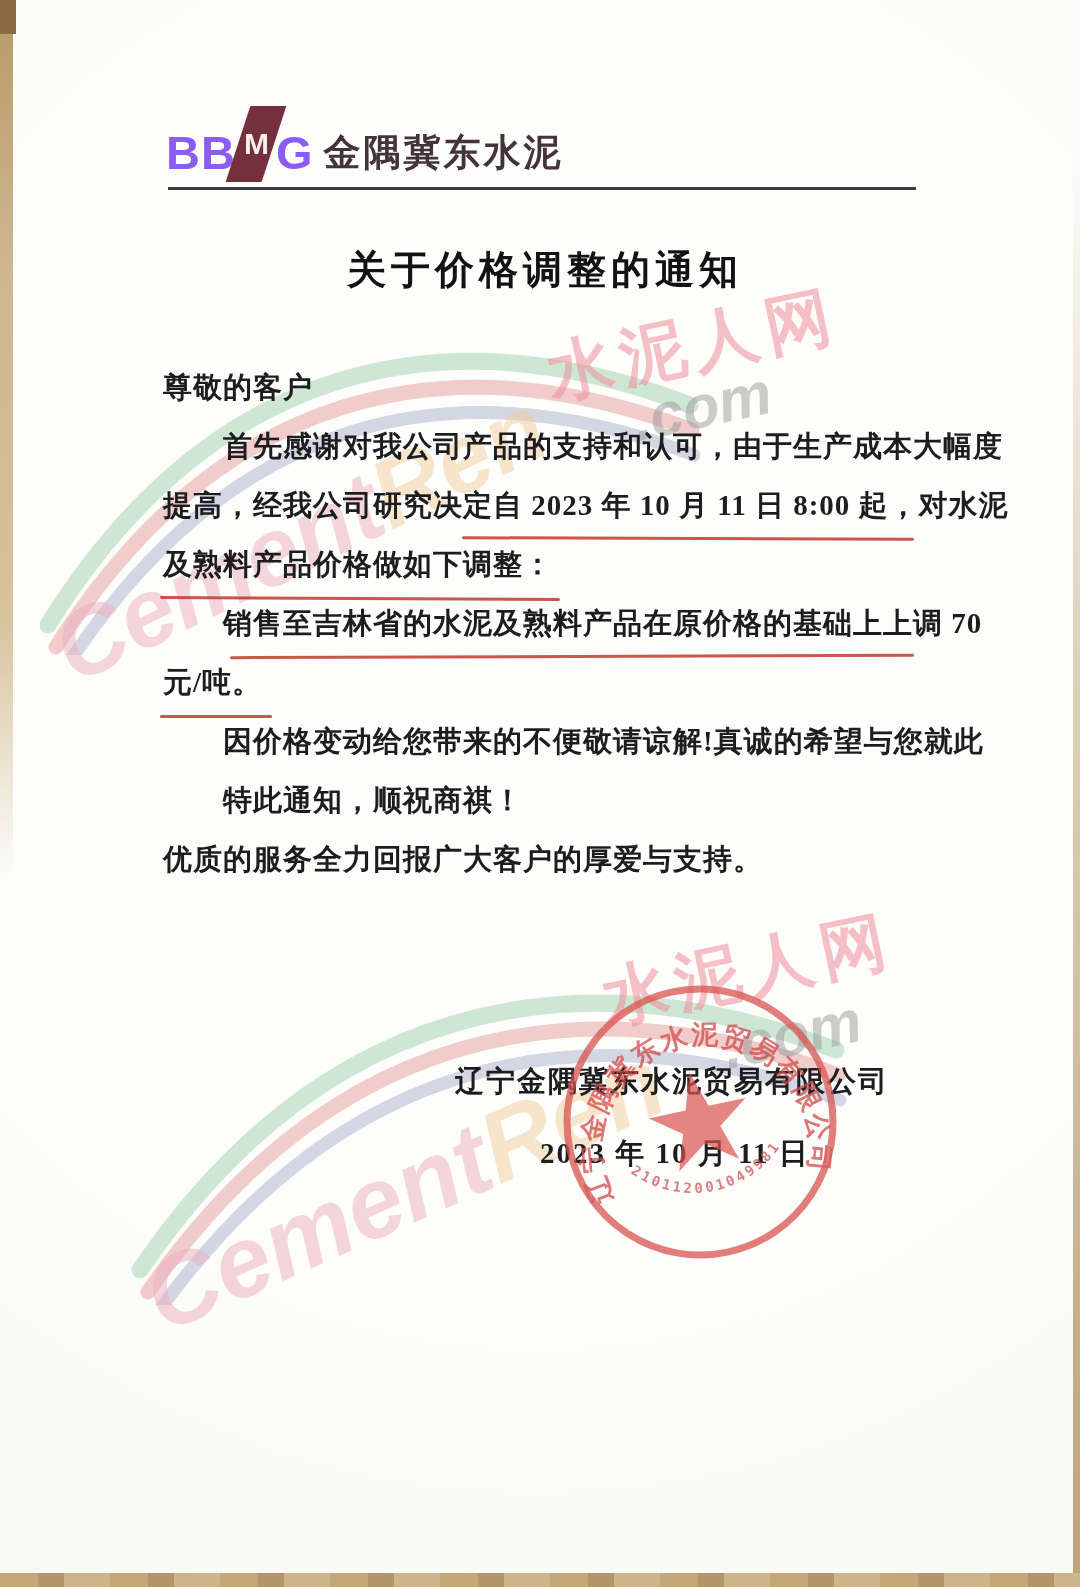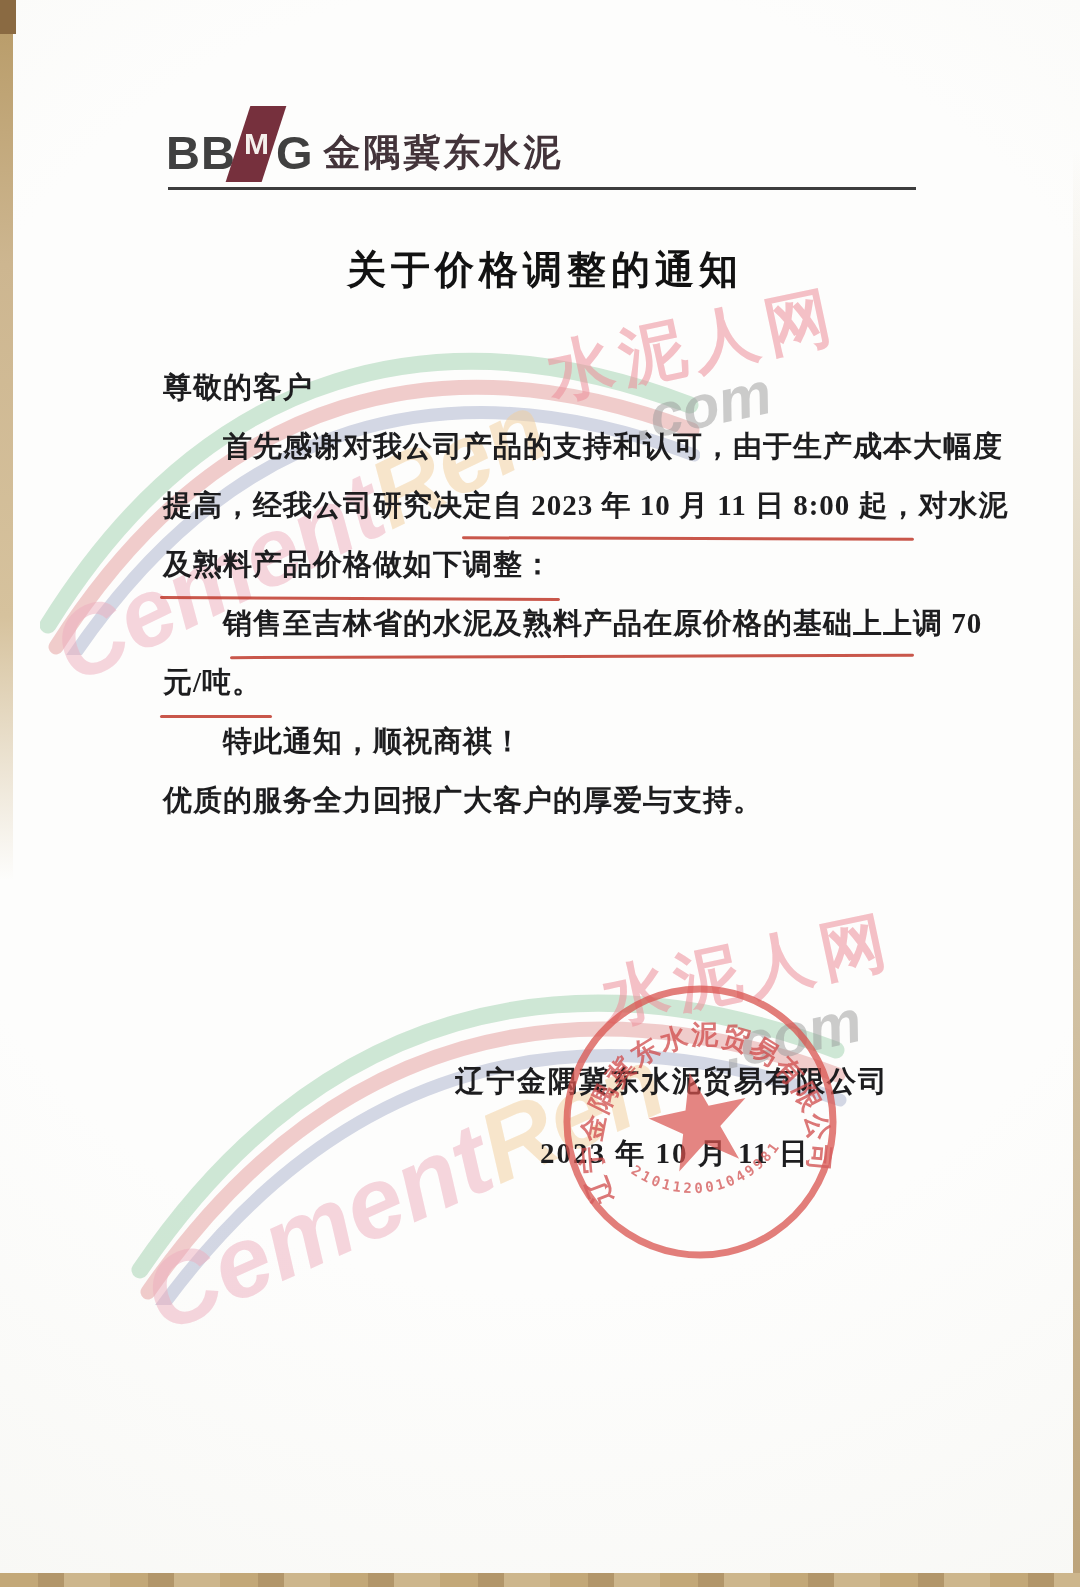--- a/index.html
+++ b/index.html
@@ -14,21 +14,21 @@
   .edge-corner{position:absolute;left:0;top:0;width:16px;height:34px;background:#8a6a42;}
   .edge-right{position:absolute;right:0;top:150px;bottom:0;width:7px;
     background:linear-gradient(180deg,rgba(196,175,132,0) 0%,rgba(196,175,132,.55) 35%,#bca37a 100%);}
   .edge-bottom{position:absolute;left:0;right:0;bottom:0;height:14px;
     background:repeating-linear-gradient(90deg,#c3a878 0 38px,#b2966a 38px 64px,#cdb68c 64px 110px);}
   .paper{position:absolute;inset:0;background:radial-gradient(circle at 50% 40%,#fdfdfc 60%,#f8f8f5 100%);}
 
   
   .logo{position:absolute;left:166px;top:122px;display:flex;align-items:center;}
   .logo .lat{font-family:"Liberation Sans","DejaVu Sans",sans-serif;font-weight:800;
-    font-size:47px;color:#404040;letter-spacing:1px;line-height:1;}
+    font-size:47px;color:#8b5cf6;letter-spacing:1px;line-height:1;}
   .logo .band{position:relative;width:36px;height:76px;margin:-16px 2px 0 2px;
     background:#76303d;transform:skewX(-18deg);display:flex;align-items:center;justify-content:center;}
   .logo .band span{transform:skewX(18deg);font-family:"Liberation Sans",sans-serif;
     font-weight:800;font-size:30px;color:#f5f0ec;}
   .logo .cn{font-family:Liberation Serif, serif;font-weight:800;
     font-size:37px;color:#43343a;letter-spacing:3px;margin-left:10px;line-height:1;}
   .logo-rule{position:absolute;left:168px;top:187px;width:748px;height:3px;background:#3d3d3d;}
 
   
   .doc-title{position:absolute;left:169px;top:243px;width:752px;text-align:center;
@@ -109,20 +109,21 @@
 
   <div class="doc-title">关于价格调整的通知</div>
 
   <div class="body-text">
     <div class="line">尊敬的客户</div>
     <div class="line indent">首先感谢对我公司产品的支持和认可，由于生产成本大幅度</div>
     <div class="line">提高，经我公司研究决定自 2023 年 10 月 11 日 8:00 起，对水泥</div>
     <div class="line">及熟料产品价格做如下调整：</div>
     <div class="line indent">销售至吉林省的水泥及熟料产品在原价格的基础上上调 70</div>
     <div class="line">元/吨。</div>
+    <div class="line indent">因价格变动给您带来的不便敬请谅解!真诚的希望与您就此</div>
     <div class="line indent">特此通知，顺祝商祺！</div>
     <div class="line">优质的服务全力回报广大客户的厚爱与支持。</div>
   </div>
 
   <div class="red-underline u1"></div>
   <div class="red-underline u2"></div>
   <div class="red-underline u3"></div>
   <div class="red-underline u4"></div>
 
   <div class="signature">辽宁金隅冀东水泥贸易有限公司</div>

